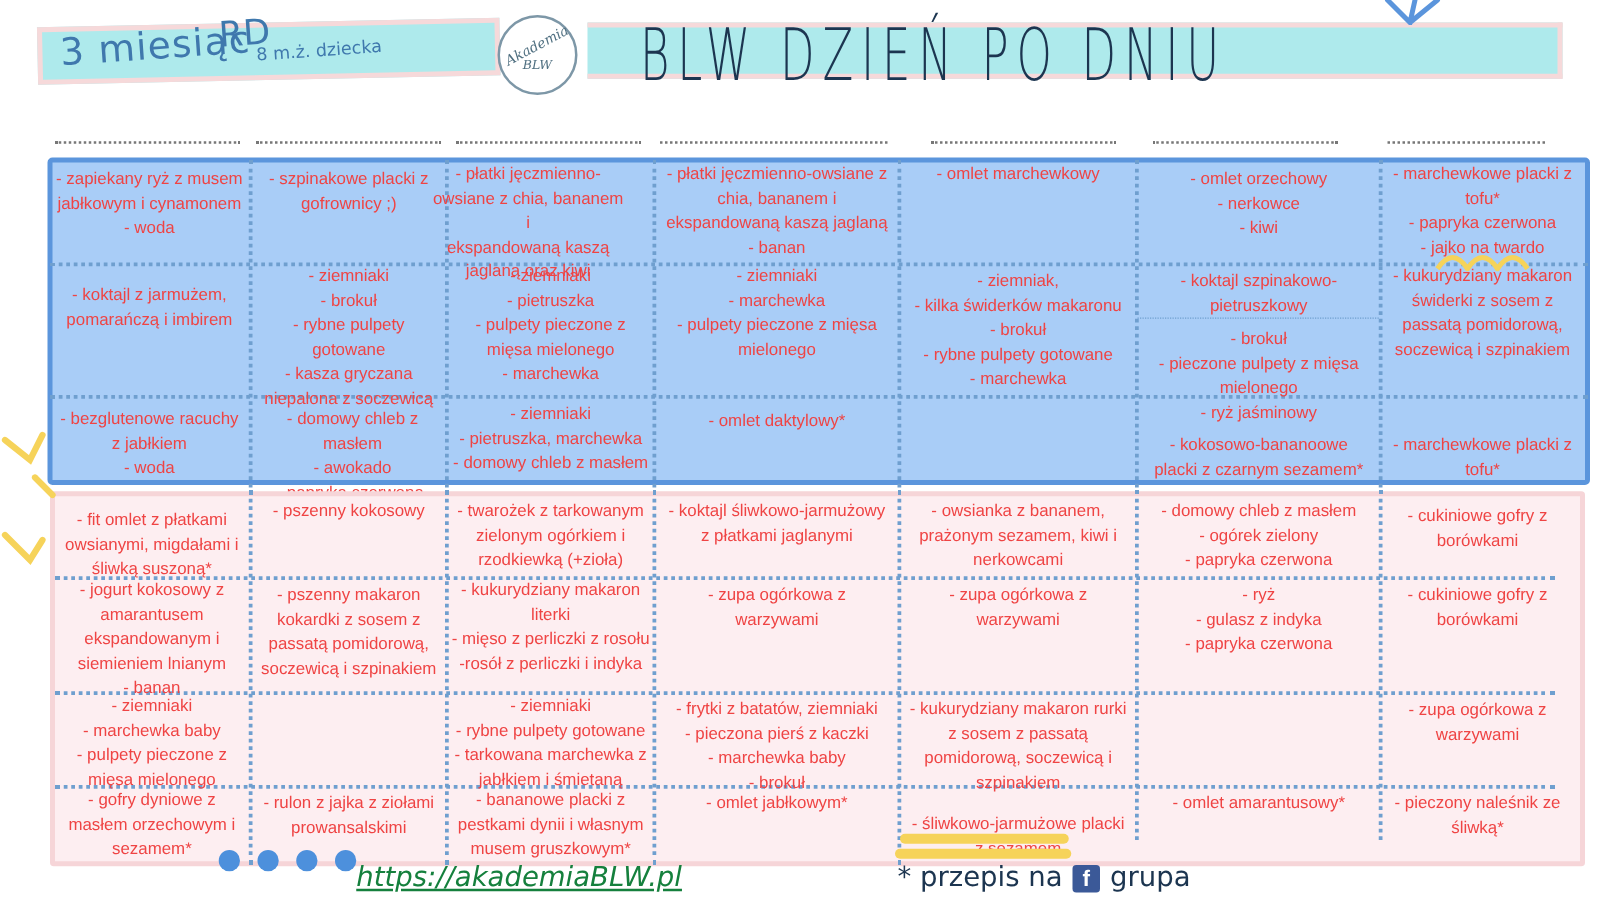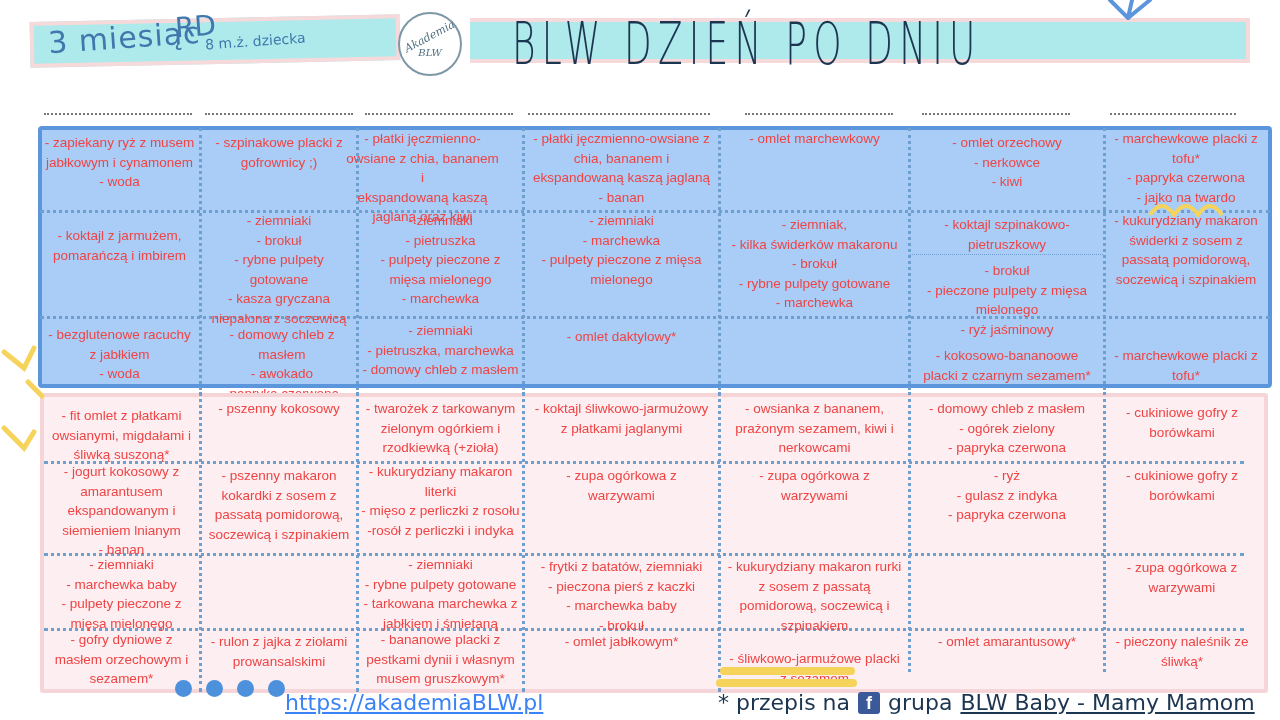--- a/index.html
+++ b/index.html
@@ -69,22 +69,22 @@
     
     .yellow-marks { position: absolute; left: 0; top: 340px; width: 60px; height: 120px; }
     .dots { position: absolute; left: 175px; top: 680px; display: flex; gap: 14px; }
     .dots span { width: 17px; height: 17px; border-radius: 50%; background: #4d90dc; display: block; }
     .underline-yellow1 { position: absolute; left: 720px; top: 667px; width: 135px; height: 8px; background: #f6d35a; border-radius: 4px; }
     .underline-yellow2 { position: absolute; left: 716px; top: 679px; width: 141px; height: 8px; background: #f6d35a; border-radius: 4px; }
     .crown { position: absolute; left: 1148px; top: 195px; width: 80px; height: 22px; }
 
     
     .footer-url {
-      position: absolute; left: 285px; top: 690px; font-size: 22px; color: #3b82f6;
-      font-family: "DejaVu Sans", sans-serif; text-decoration: underline;
+      position: absolute; left: 285px; top: 690px; font-size: 22px; color: #15803d;
+      font-family: "DejaVu Sans", sans-serif; text-decoration: underline; font-style: italic;
     }
     .footer-note {
       position: absolute; left: 718px; top: 690px; font-size: 22px; color: #1c3550;
       font-family: "DejaVu Sans", sans-serif; display: flex; align-items: center; gap: 8px; white-space: nowrap;
     }
     .fb-icon {
       width: 22px; height: 22px; background: #3b5998; color: #fff; border-radius: 3px;
       font-weight: bold; font-size: 18px; display: inline-flex; align-items: flex-end; justify-content: center;
       font-family: "Liberation Sans", sans-serif; line-height: 22px;
     }
@@ -301,14 +301,13 @@
   <span></span>
 </div>
 <div class="underline-yellow1"></div>
 <div class="underline-yellow2"></div>
 
 <a class="footer-url">https://akademiaBLW.pl</a>
 <div class="footer-note">
   <span>* przepis  na</span>
   <span class="fb-icon">f</span>
   <span>grupa</span>
-  <a class="grp">BLW Baby - Mamy Mamom</a>
 </div>
 
 </body></html>

